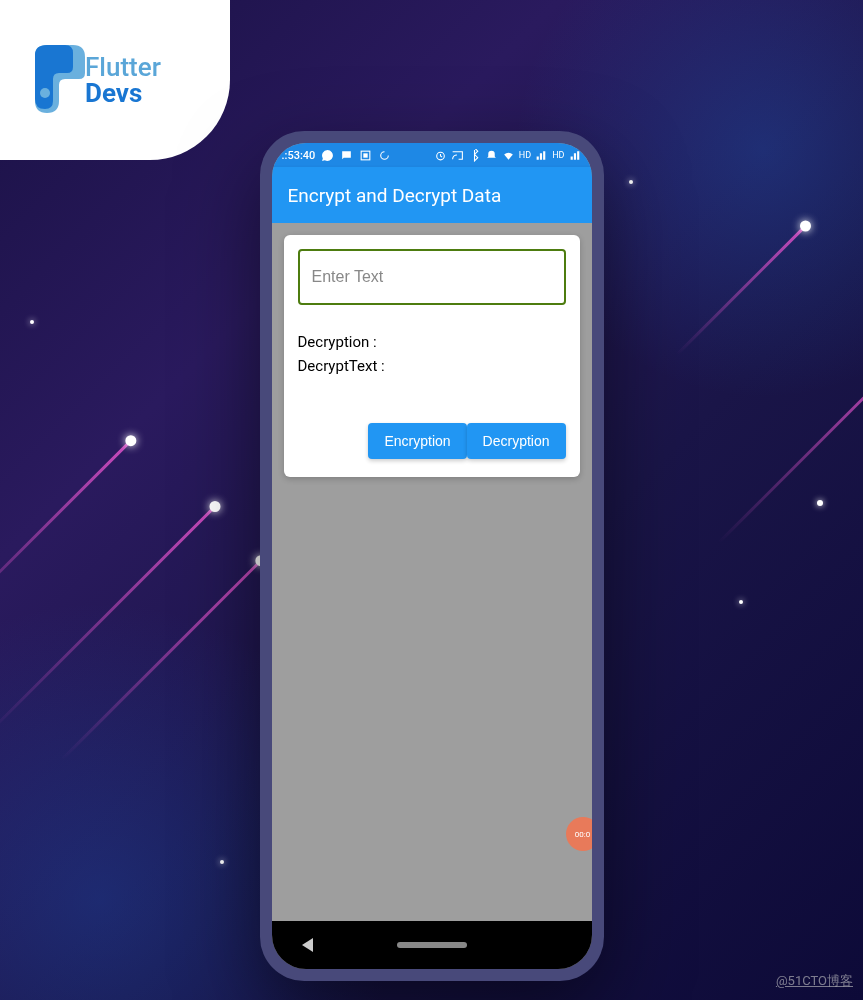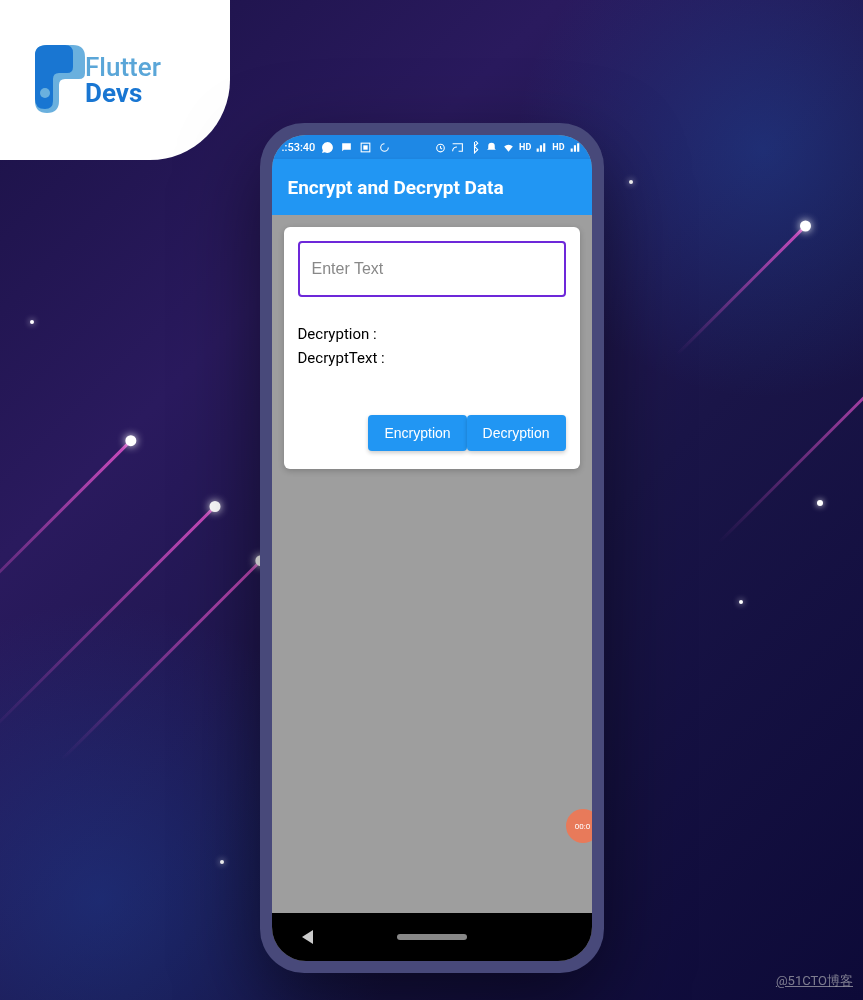--- a/index.html
+++ b/index.html
@@ -98,21 +98,21 @@
       position: relative;
     }
     .logo-mark svg { width: 100%; height: 100%; }
     .logo-text { display: flex; flex-direction: column; line-height: 1; }
     .logo-line1 { color: #5aa6d8; font-size: 26px; font-weight: 500; }
     .logo-line2 { color: #1976D2; font-size: 26px; font-weight: 700; }
 
     
     .phone {
       position: absolute;
-      top: 123px;
+      top: 131px;
       left: 50%;
       transform: translateX(-50%);
       width: 344px;
       height: 850px;
       background: #48497a;
       border-radius: 44px;
       padding: 12px;
       box-shadow: 0 30px 80px rgba(0,0,0,0.5);
       z-index: 10;
     }
@@ -136,51 +136,51 @@
       justify-content: space-between;
       padding: 0 10px;
       color: #fff;
       font-size: 11px;
       font-weight: 500;
     }
     .status-left { display: flex; align-items: center; gap: 6px; }
     .status-right { display: flex; align-items: center; gap: 4px; }
     .status-icon { width: 13px; height: 13px; display: inline-flex; align-items: center; justify-content: center; }
     .status-icon svg { width: 100%; height: 100%; fill: #fff; }
-    .hd-label { font-size: 9px; font-weight: 700; }
+    .hd-label { font-size: 9px; font-weight: 400; }
 
     
     .app-bar {
       height: 56px;
       background: #2196F3;
       display: flex;
       align-items: center;
       padding: 0 16px;
       color: #fff;
       box-shadow: 0 2px 4px rgba(0,0,0,0.2);
     }
-    .app-bar-title { font-size: 19px; font-weight: 700; }
+    .app-bar-title { font-size: 19px; font-weight: 400; }
 
     
     .app-body {
       flex: 1;
       background: #9e9e9e;
       padding: 12px;
       position: relative;
     }
     .card {
       background: #fff;
       border-radius: 6px;
       padding: 14px;
       box-shadow: 0 2px 6px rgba(0,0,0,0.2);
     }
     .text-field {
       width: 100%;
       height: 56px;
-      border: 2px solid #6d28d9;
+      border: 2px solid #4d7c0f;
       border-radius: 4px;
       padding: 0 12px;
       font-size: 16px;
       color: #333;
       outline: none;
       margin-bottom: 28px;
     }
     .text-field::placeholder { color: #888; }
     .result-line {
       font-size: 15px;

